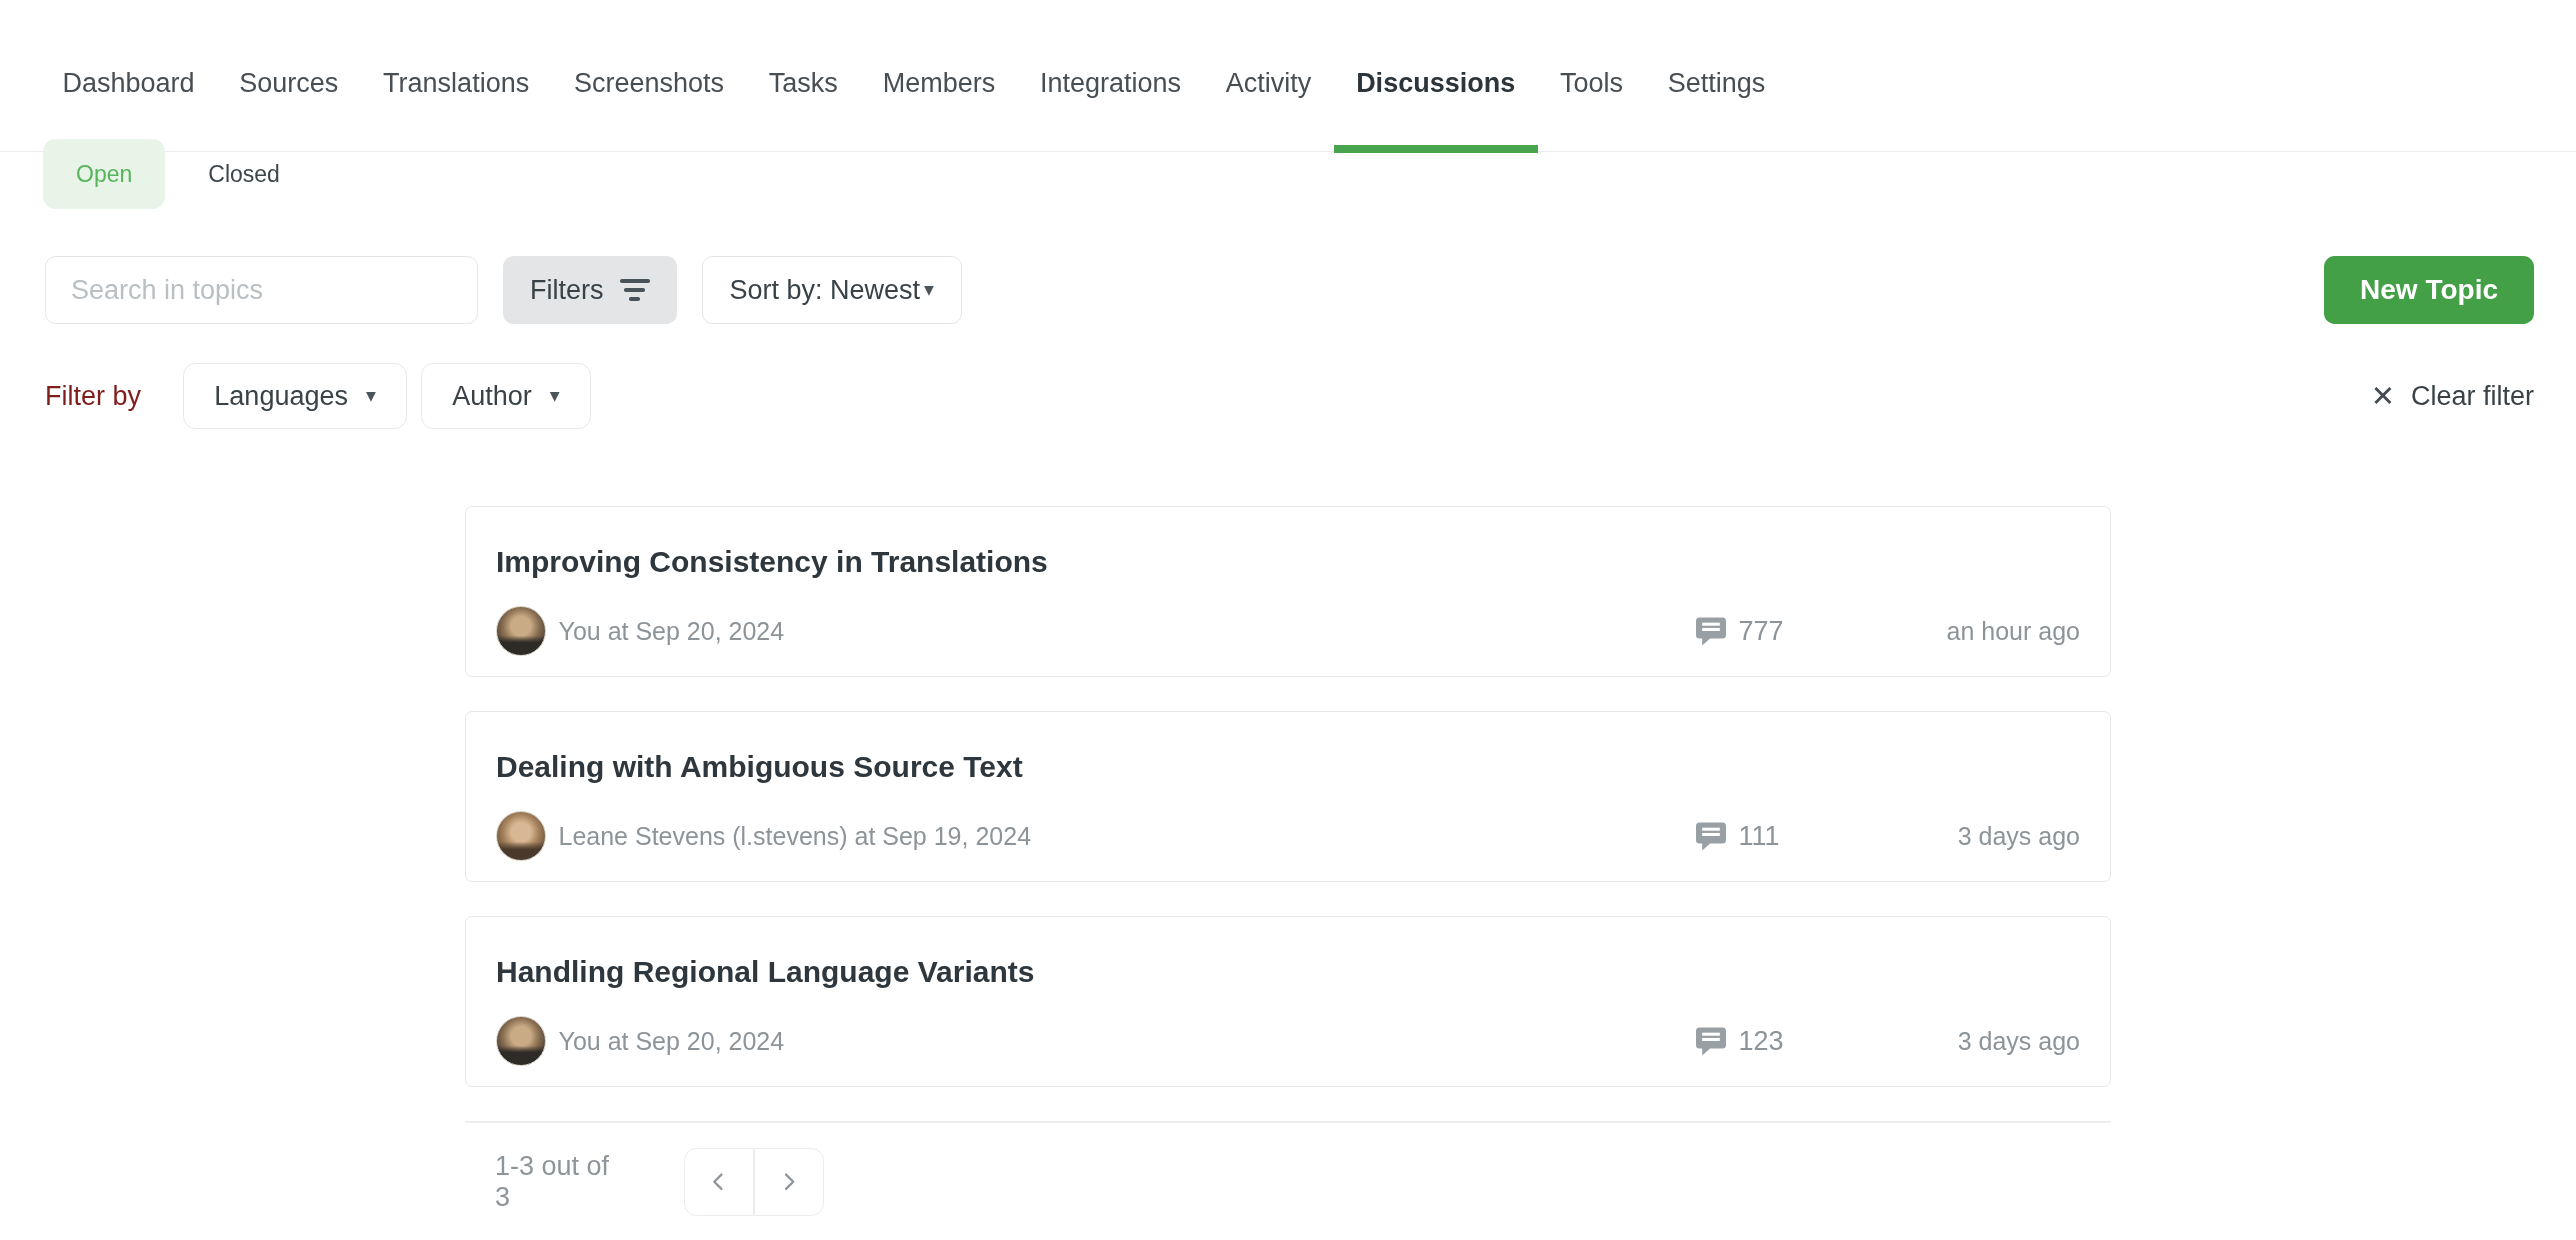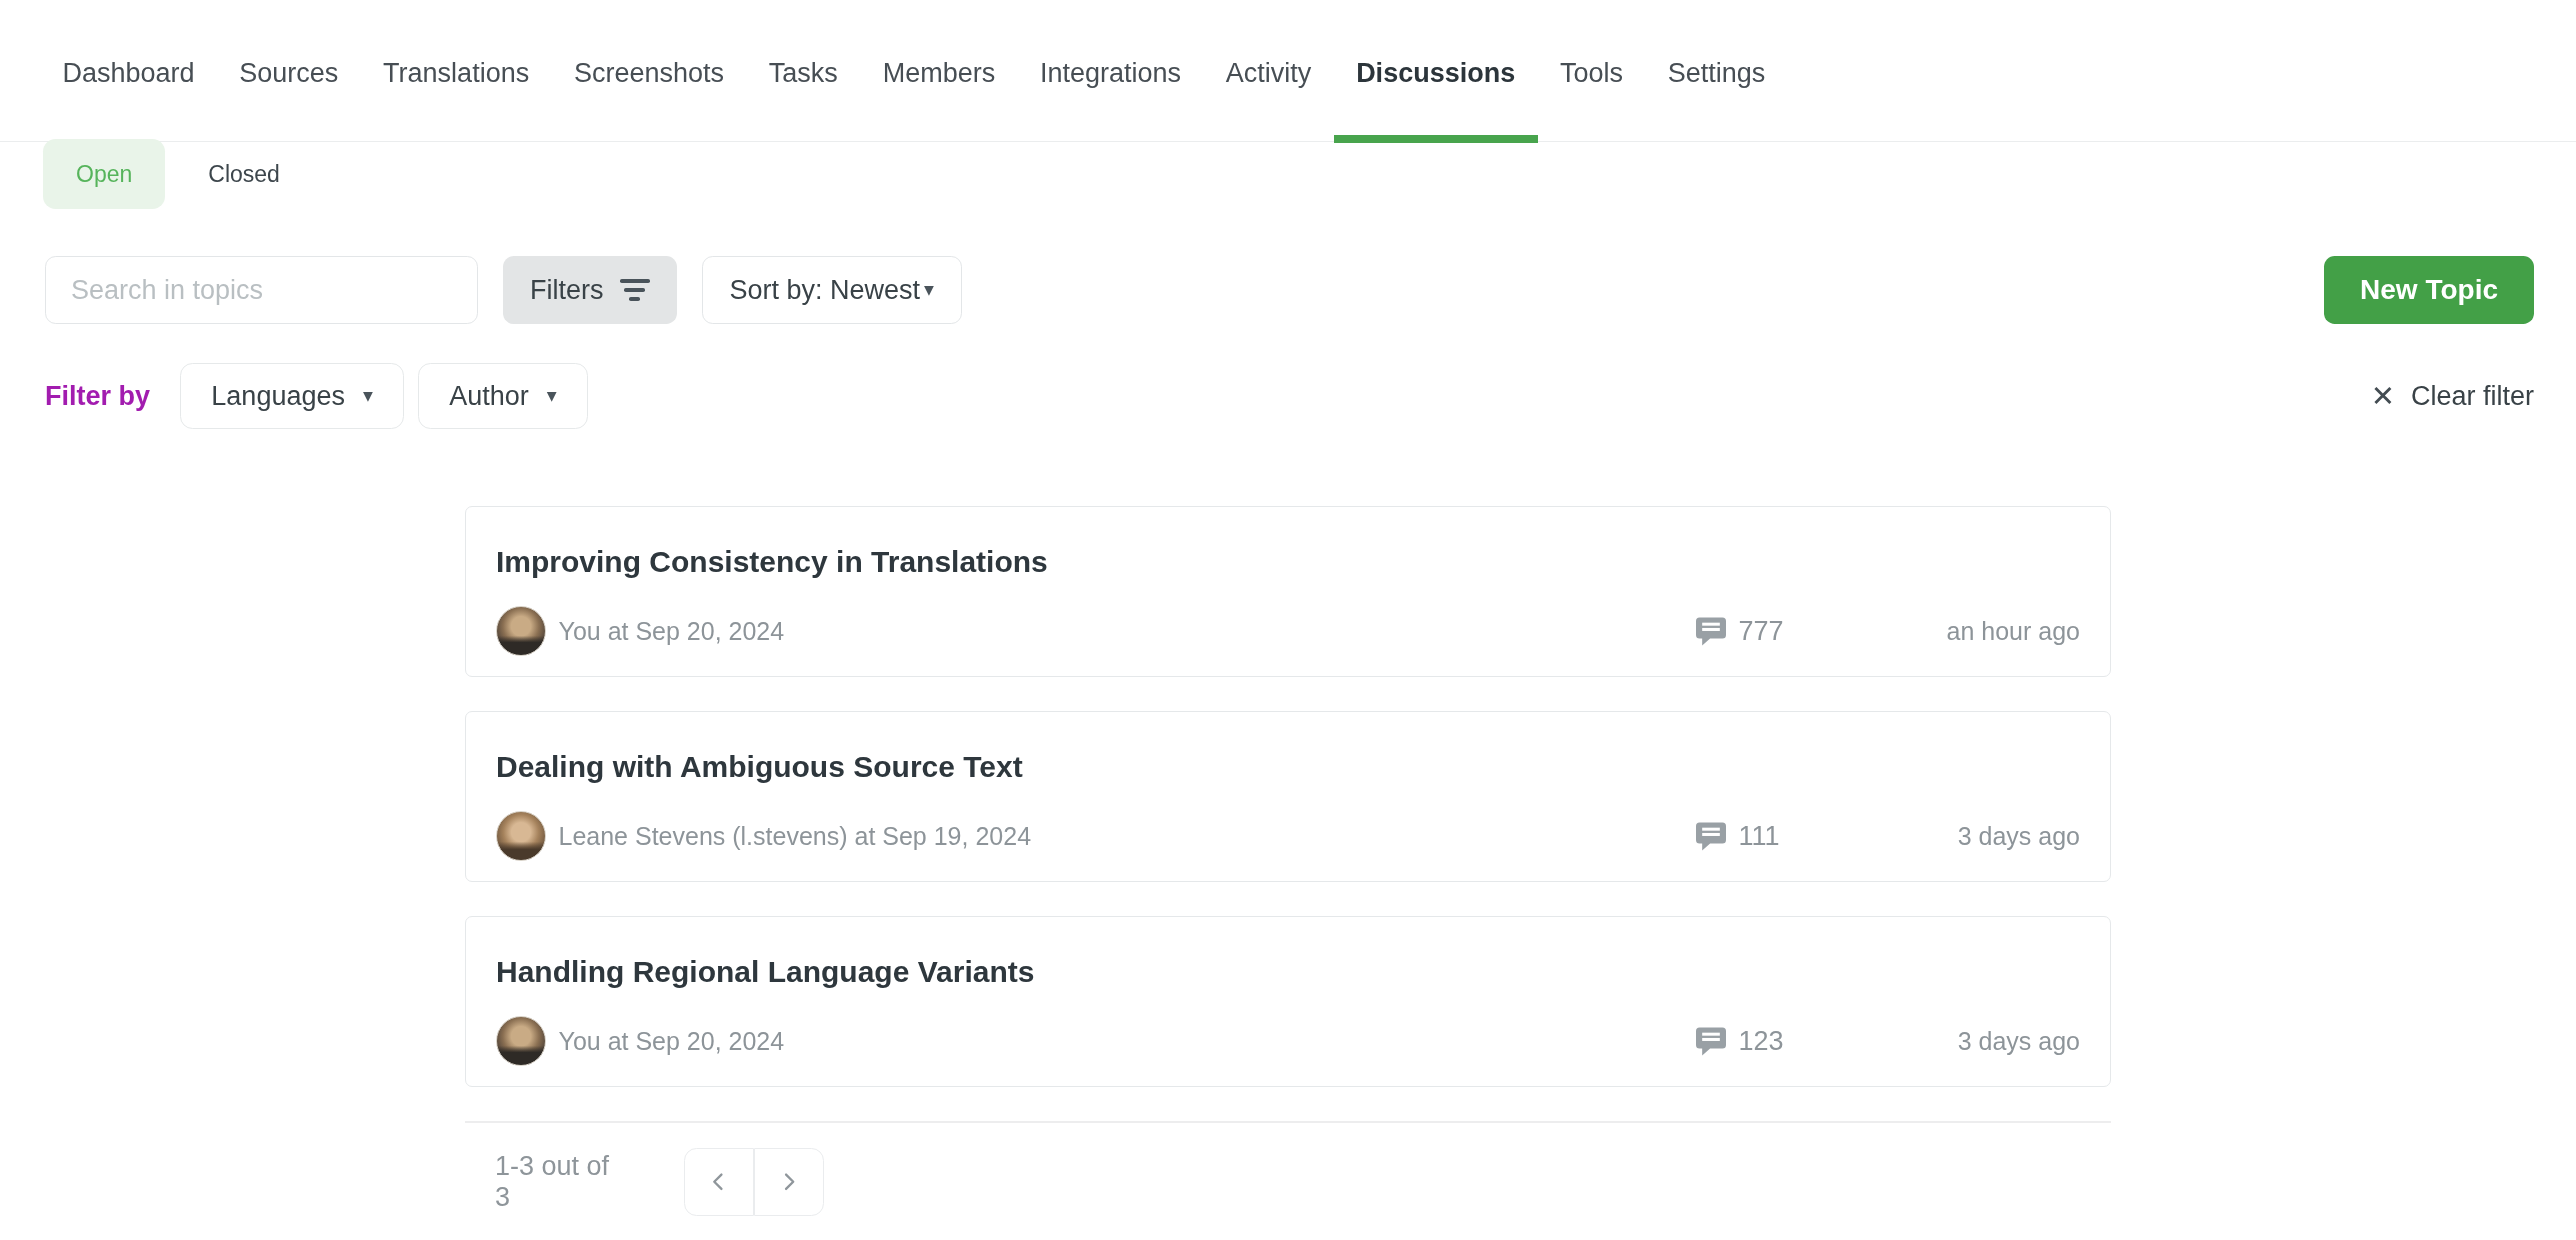--- a/index.html
+++ b/index.html
@@ -1,20 +1,20 @@
 <!DOCTYPE html>
 <html style="font-size:14.3px"><head>
 <meta charset="utf-8">
 <style>
   * { box-sizing: border-box; margin: 0; padding: 0; }
   html,body { width: 2576px; height: 1241px; background: #fff;
     font-family: "Liberation Sans", sans-serif; color: #3a4248; overflow: hidden; }
 
   
-  .top-nav { position: absolute; top: 6px; left: 0; width: 2576px; height: 136px;
+  .top-nav { position: absolute; top: 16px; left: 0; width: 2576px; height: 136px;
     border-bottom: 1.8px solid #ebedee; display: flex; align-items: stretch; padding-left: 40px; }
   .nav-item { display: flex; align-items: center; padding: 0 22.4px; font-size: 27px;
     color: #474e54; position: relative; cursor: pointer; white-space: nowrap; }
   .nav-item.active { font-weight: 700; color: #2c353b; }
   .nav-underline { position: absolute; left: 0; right: 0; bottom: -1.8px; height: 8px; background: #48a44d; }
 
   
   .tabs-row { position: absolute; top: 139px; left: 43px; display: flex; gap: 43px; height: 70px; }
   .tab { display: flex; align-items: center; font-size: 23px; border: none; background: transparent;
     font-family: inherit; color: #3d464c; border-radius: 12.5px; cursor: pointer; }
@@ -36,21 +36,21 @@
   .filter-icon i:nth-child(3) { width: 11.6px; }
   .sort-btn { margin-left: 25px; background: #fff; border: 1.8px solid #e3e6e8; border-radius: 10.7px;
     padding: 0 27px; color: #394247; gap: 4px; }
   .caret { font-size: 19.7px; color: #4a545b; line-height: 1; }
   .new-topic-btn { margin-left: auto; background: #43a047; border: none; border-radius: 10.7px;
     color: #fff; font-weight: 700; font-size: 28px; padding: 0 36px; }
 
   
   .filter-row { position: absolute; top: 363px; left: 45px; right: 42px; height: 66px;
     display: flex; align-items: center; }
-  .filter-by-label { font-size: 27px; color: #a21caf; margin-right: 16px; font-weight: bold; }
+  .filter-by-label { font-size: 27px; color: #7f1d1d; margin-right: 28px; }
   .dropdown-btn { background: #fff; border: 1.8px solid #e6e9ea; border-radius: 12.5px; height: 100%;
     padding: 0 30px; color: #394247; gap: 18px; margin-left: 14.3px; }
   .clear-filter { margin-left: auto; background: transparent; border: none; gap: 16px; color: #394247; }
   .x-glyph { font-size: 29px; color: #434c52; line-height: 1; }
 
   
   .topic-list { position: absolute; left: 465px; top: 506px; width: 1646px; }
   .card { height: 171px; border: 1.8px solid #e5e8ea; border-radius: 7px; background: #fff;
     padding: 0 30px; margin-bottom: 34px; cursor: pointer; }
   .card h3 { margin-top: 38px; font-size: 30px; font-weight: 700; color: #2e373d; }

